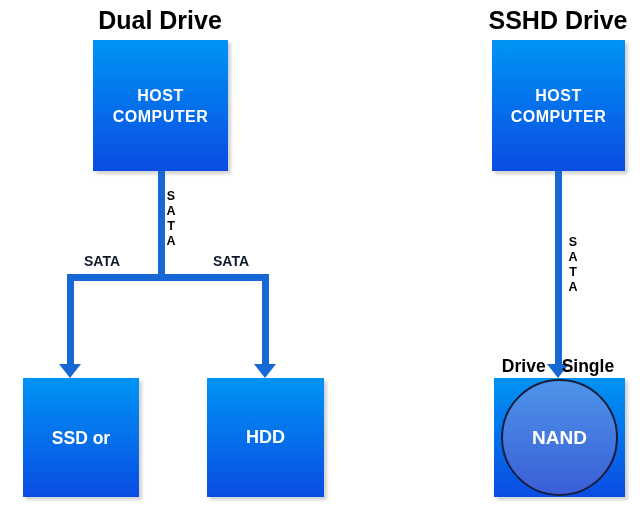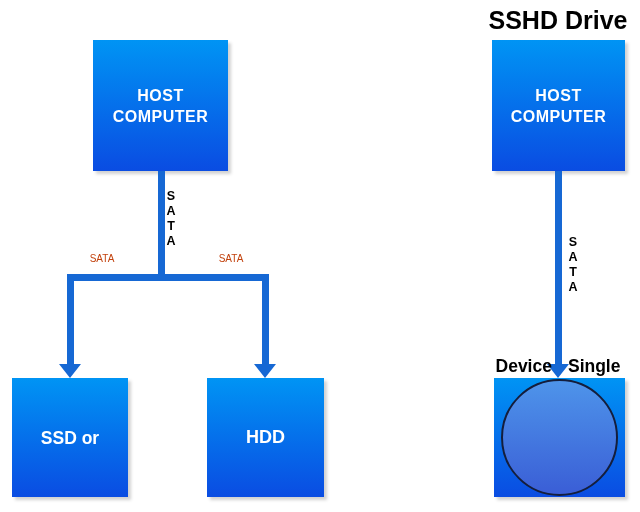--- a/index.html
+++ b/index.html
@@ -25,36 +25,36 @@
     box-shadow: 3px 3px 3px rgba(0,0,0,0.18);
     color: #ffffff;
     font-weight: bold;
     display: flex;
     flex-direction: column;
     align-items: center;
     justify-content: center;
     text-align: center;
   }
   .host-box { font-size: 16px; line-height: 21px; letter-spacing: 0.5px; }
-  .ssd-box  { font-size: 17.5px; line-height: 22px; }
+  .ssd-box  { font-size: 17.5px; line-height: 22px; margin-left: 11px; }
   .hdd-box  { font-size: 18px; }
   .nand-box { }
   .line { position: absolute; background: #1668d4; }
   .arrowhead {
     position: absolute;
     width: 0; height: 0;
     border-left: 11px solid transparent;
     border-right: 11px solid transparent;
     border-top: 14px solid #1668d4;
   }
   .small-label {
     position: absolute;
-    font-size: 10px;
-    font-weight: normal;
-    color: #c2410c;
+    font-size: 14px;
+    font-weight: bold;
+    color: #0f172a;
     text-align: center;
   }
   .vletters {
     position: absolute;
     width: 16px;
     font-size: 12.5px;
     font-weight: bold;
     color: #000000;
     line-height: 15px;
     text-align: center;
@@ -85,20 +85,21 @@
     line-height: 25px;
     font-weight: bold;
     color: #ffffff;
   }
 </style>
 </head>
 <body>
 
 <div class="frame">
 
+  <div class="title" style="left:60px; top:6px; width:200px;">Dual Drive</div>
 
   <div class="box host-box" style="left:93px; top:40px; width:135px; height:131px;">
     <div>HOST</div>
     <div>COMPUTER</div>
   </div>
 
   <div class="line" style="left:158px; top:171px; width:7px; height:104px;"></div>
 
   <div class="vletters" style="left:163px; top:189px;">
     <span>S</span>
@@ -137,22 +138,23 @@
   <div class="arrowhead" style="left:547px; top:364px;"></div>
 
   <div class="vletters" style="left:565px; top:235px;">
     <span>S</span>
     <span>A</span>
     <span>T</span>
     <span>A</span>
   </div>
 
   <div class="single-device" style="left:458px; top:356px; width:200px;">
-    <span>Device</span>
+    <span>Drive</span>
     <span>Single</span>
   </div>
 
   <div class="box nand-box" style="left:494px; top:378px; width:131px; height:119px;">
     <div class="nand-circle">
+      <div>NAND</div>
     </div>
   </div>
 
 </div>
 
 </body></html>

